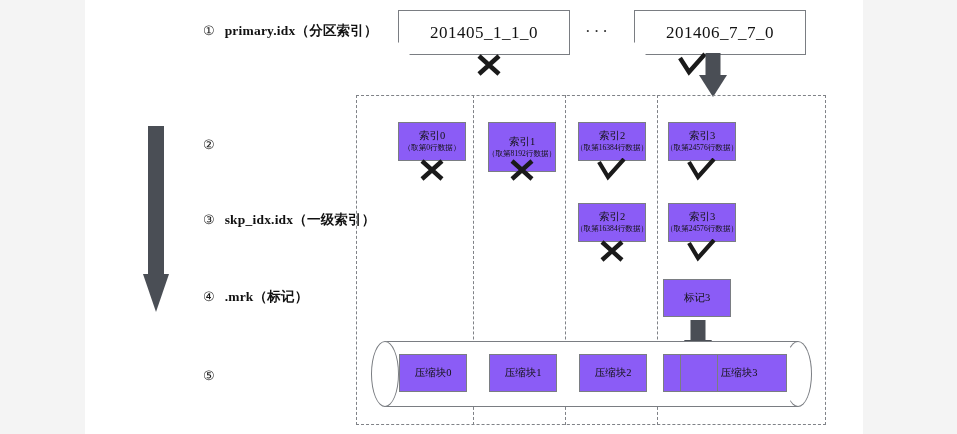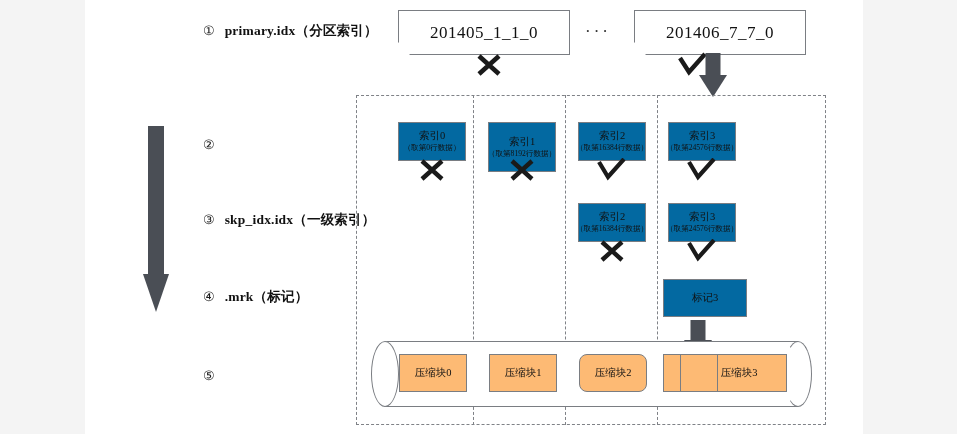--- a/index.html
+++ b/index.html
@@ -30,21 +30,21 @@
     clip-path:polygon(0 0,100% 0,100% 100%,12px 100%,0 calc(100% - 13px));
   }
   .part-box .pbtxt{font-size:17px;color:#111;letter-spacing:.5px;}
   .ellipsis-dots{position:absolute;font-size:17px;color:#333;letter-spacing:3px;}
 
   
   .dash-box{position:absolute;box-sizing:border-box;border:1.6px dashed #7f8287;background:transparent;}
   .col-div{position:absolute;border-left:1.6px dashed #7f8287;}
 
   
-  .cell-box{position:absolute;box-sizing:border-box;border:1.4px solid #7a7d82;background:#0369a1;
+  .cell-box{position:absolute;box-sizing:border-box;border:1.4px solid #7a7d82;background:#8b5cf6;
     display:flex;flex-direction:column;align-items:center;justify-content:center;}
   .cell-title{font-size:10.5px;color:#111;line-height:1.15;}
   .cell-sub{font-size:7.6px;color:#111;line-height:1.2;margin-top:1px;white-space:nowrap;}
   .mark-box .cell-title{font-size:10.5px;}
 
   
   .mark-x,.mark-v{position:absolute;pointer-events:none;}
 
   
   .grey-arrow{position:absolute;}
@@ -53,21 +53,21 @@
     border-left:14px solid transparent;border-right:14px solid transparent;border-top:22px solid #4a4e55;}
 
   
   .cyl{position:absolute;}
   .cyl-body{position:absolute;left:14px;top:0;right:14px;height:100%;
     box-sizing:border-box;border-top:1.4px solid #7a7d82;border-bottom:1.4px solid #7a7d82;background:#fff;}
   .cyl-cap{position:absolute;top:0;width:28px;height:100%;box-sizing:border-box;
     border:1.4px solid #7a7d82;border-radius:50%/50%;background:#fff;}
   .cyl-cap.left{left:0;}
   .cyl-cap.right{right:0;border-left-color:transparent;}
-  .blk{position:absolute;box-sizing:border-box;border:1.4px solid #7a7d82;background:#fdba74;
+  .blk{position:absolute;box-sizing:border-box;border:1.4px solid #7a7d82;background:#8b5cf6;
     display:flex;align-items:center;justify-content:center;}
   .blk .blk-label{font-size:10.5px;color:#111;}
   .blk-seg{position:absolute;top:0;bottom:0;border-left:1.4px solid #7a7d82;}
 </style>
 </head>
 <body>
 
 <div id="stage">
   <div id="page"></div>
 
@@ -162,42 +162,42 @@
   </svg>
 
   <div class="cell-box" style="left:668px;top:203px;width:68px;height:39px;">
     <span class="cell-title">索引3</span>
     <span class="cell-sub">（取第24576行数据）</span>
   </div>
   <svg class="mark-v" style="left:686px;top:239px;" width="32" height="24" viewBox="0 0 32 24">
     <path d="M3 4 L12 19 L28 1" stroke="#1a1a1a" stroke-width="4.2" fill="none"></path>
   </svg>
 
-  <div class="cell-box mark-box" style="left:663px;top:279px;width:84px;height:38px;">
+  <div class="cell-box mark-box" style="left:663px;top:279px;width:68px;height:38px;">
     <span class="cell-title">标记3</span>
   </div>
 
   <div class="grey-arrow" style="left:681px;top:320px;width:34px;height:40px;">
     <div class="g-shaft" style="top:0;width:15px;height:22px;"></div>
     <div class="g-head" style="top:20px;"></div>
   </div>
 
   <div class="cyl" style="left:371px;top:341px;width:441px;height:66px;">
     <div class="cyl-body"></div>
     <div class="cyl-cap right"></div>
     <div class="cyl-cap left"></div>
   </div>
 
   <div class="blk" style="left:399px;top:354px;width:68px;height:38px;">
     <span class="blk-label">压缩块0</span>
   </div>
   <div class="blk" style="left:489px;top:354px;width:68px;height:38px;">
     <span class="blk-label">压缩块1</span>
   </div>
-  <div class="blk" style="left:579px;top:354px;width:68px;height:38px;border-radius:8px;">
+  <div class="blk" style="left:579px;top:354px;width:68px;height:38px;">
     <span class="blk-label">压缩块2</span>
   </div>
   <div class="blk" style="left:663px;top:354px;width:124px;height:38px;">
     <div class="blk-seg" style="left:16px;"></div>
     <div class="blk-seg" style="left:53px;"></div>
     <span class="blk-label" style="margin-left:28px;">压缩块3</span>
   </div>
 </div>
 
 </body></html>

